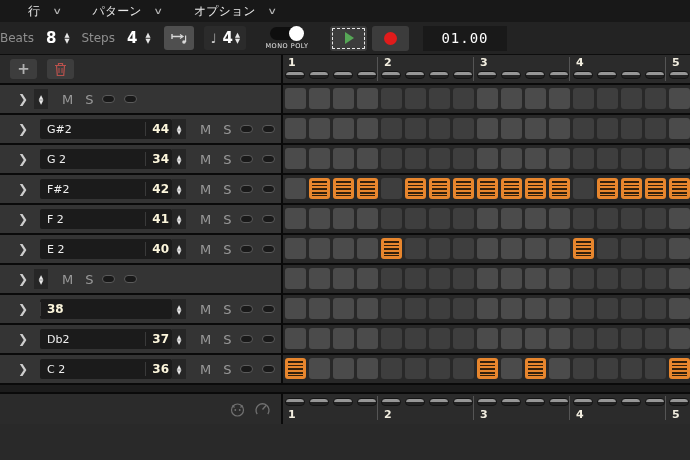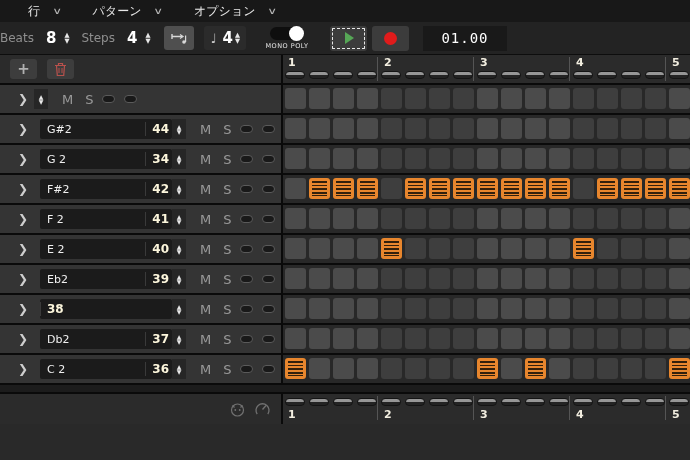--- a/index.html
+++ b/index.html
@@ -477,24 +477,20 @@
               <span class="cell g1" style="left: 314px;"></span>
               <span class="cell g1" style="left: 338px;"></span>
               <span class="cell g1" style="left: 362px;"></span>
               <span class="cell g0" style="left: 386px;"></span>
             </div>
           </div>
         </div>
         <div class="band track-band">
           <div class="left-col">
             <span class="chev-btn">❯</span>
-            <span class="name-box">
-              <span class="name-text">Eb2</span>
-              <span class="val-text">39</span>
-            </span>
             <span class="row-spin">
               <span>▲</span>
               <span>▼</span>
             </span>
             <span class="ms-btn">M</span>
             <span class="ms-btn solo">S</span>
             <span class="led"></span>
             <span class="led"></span>
           </div>
           <div class="right-col">

